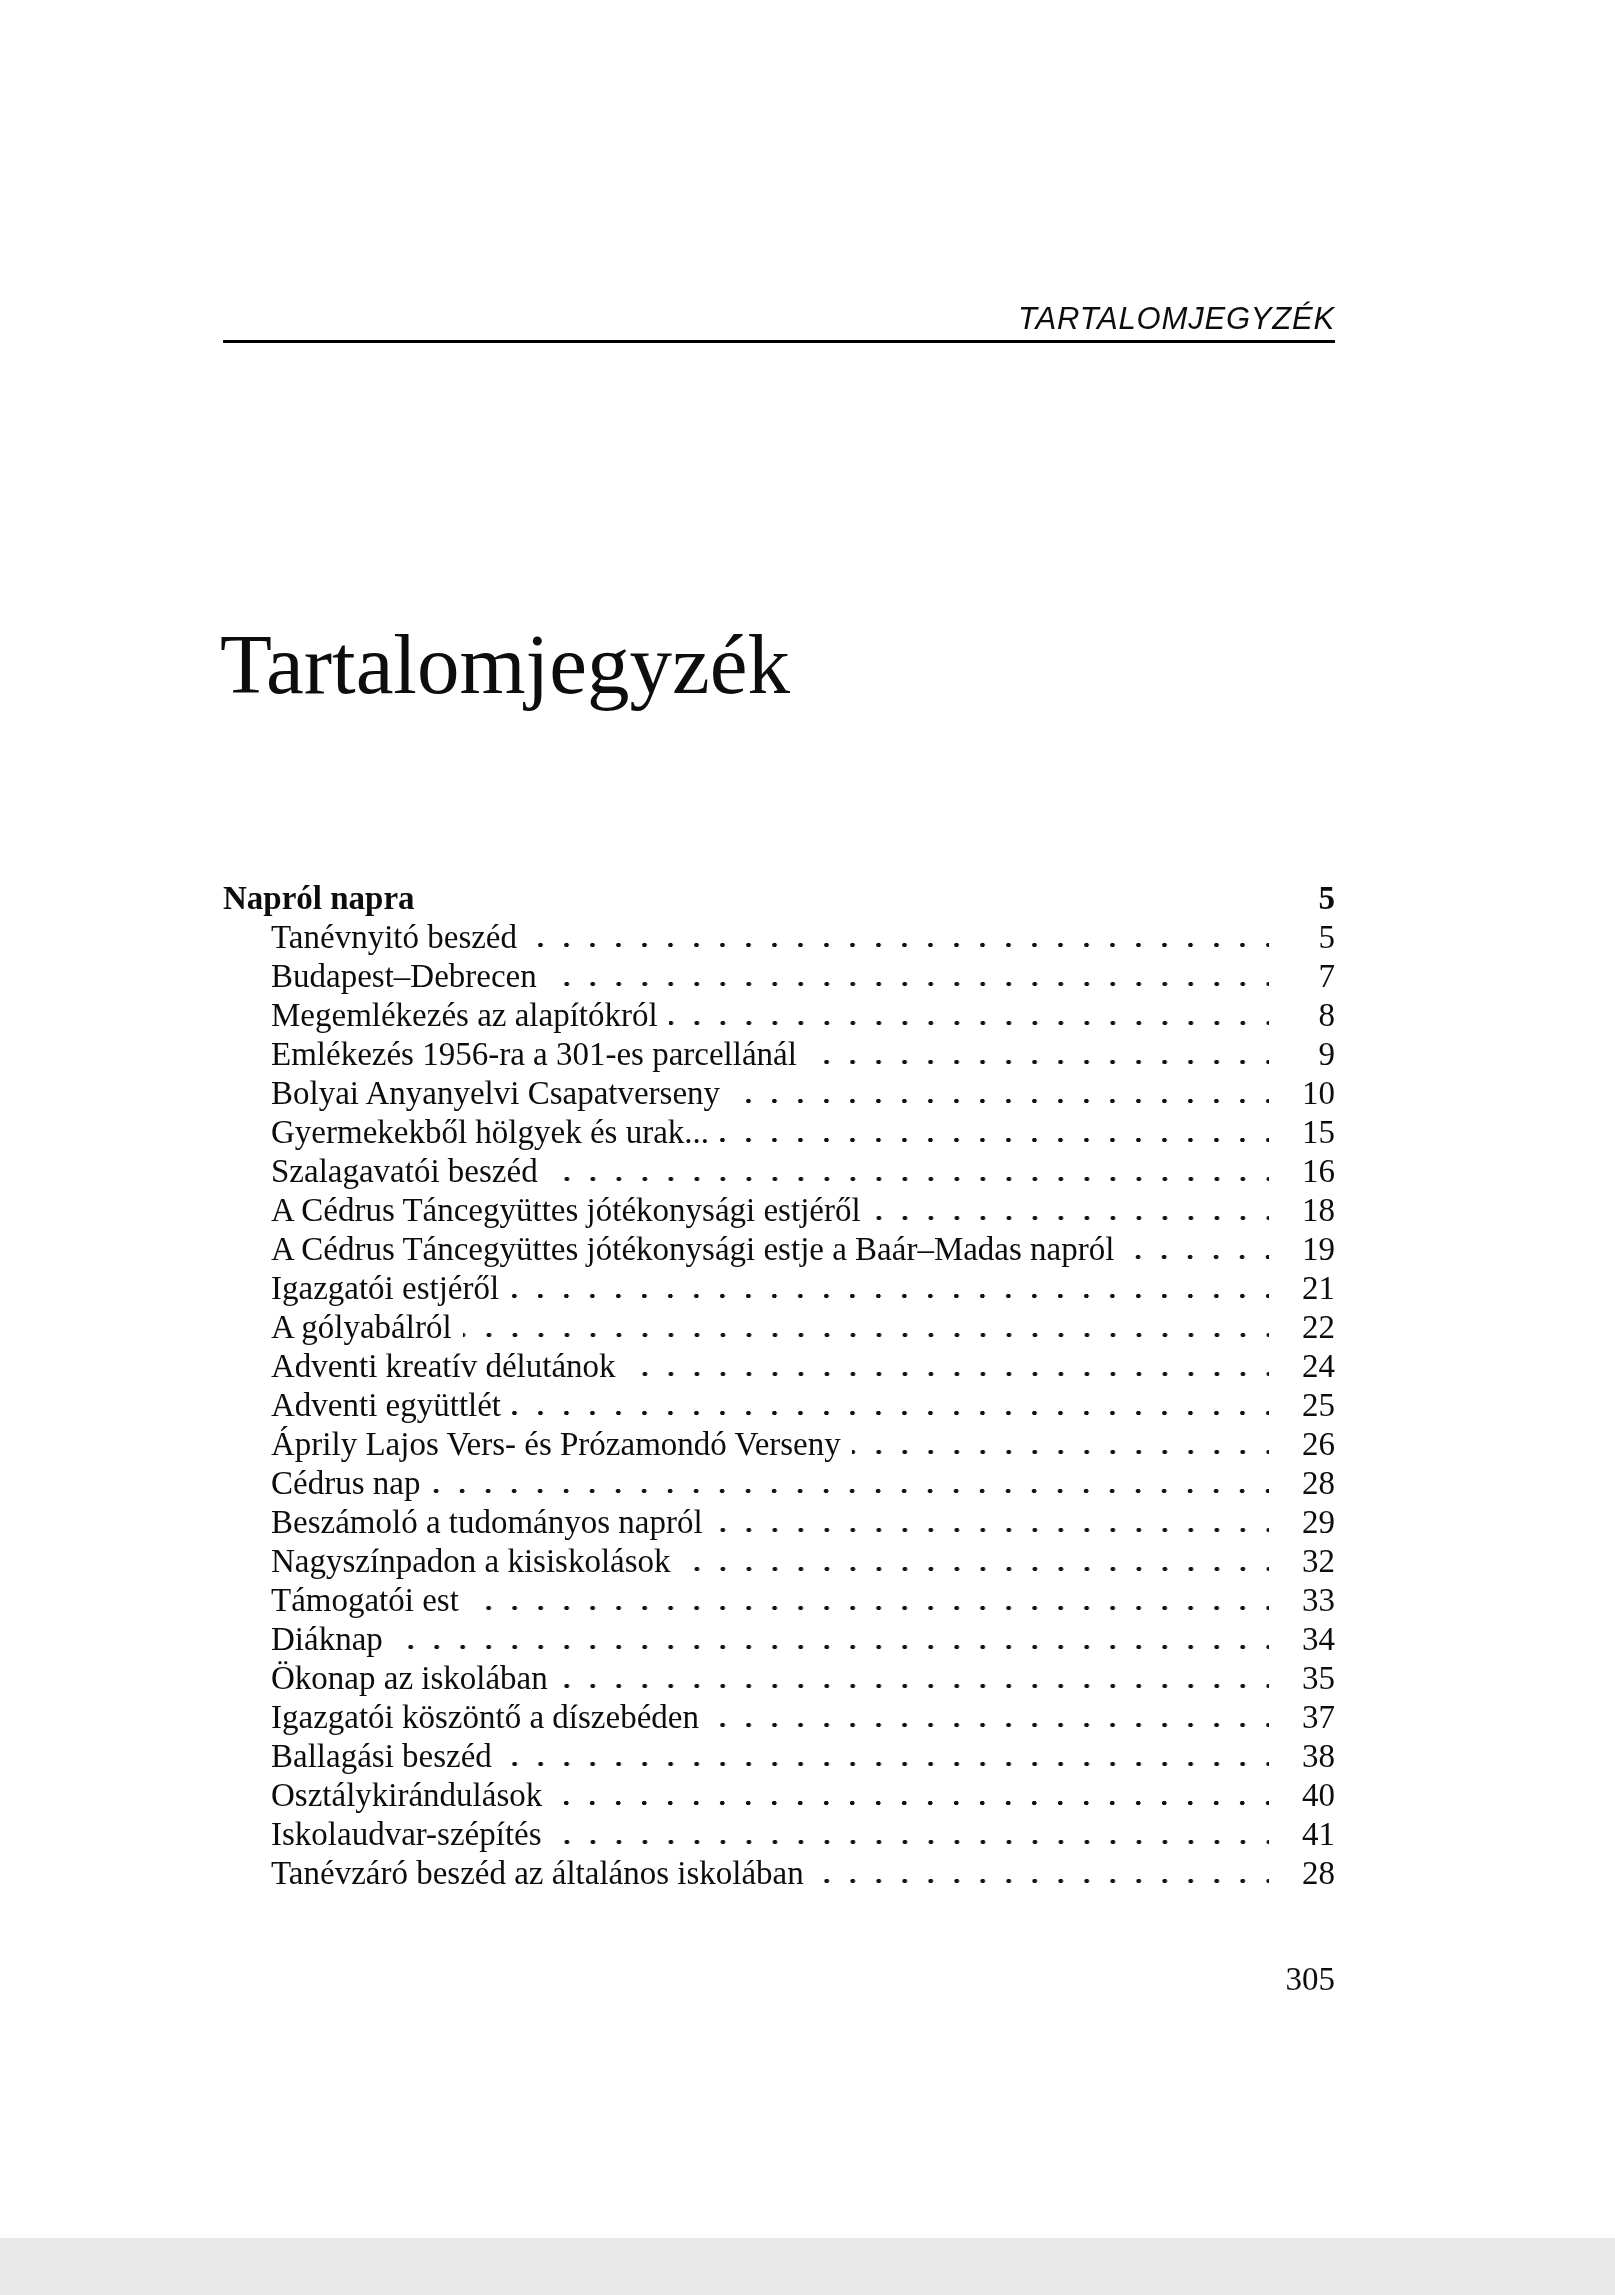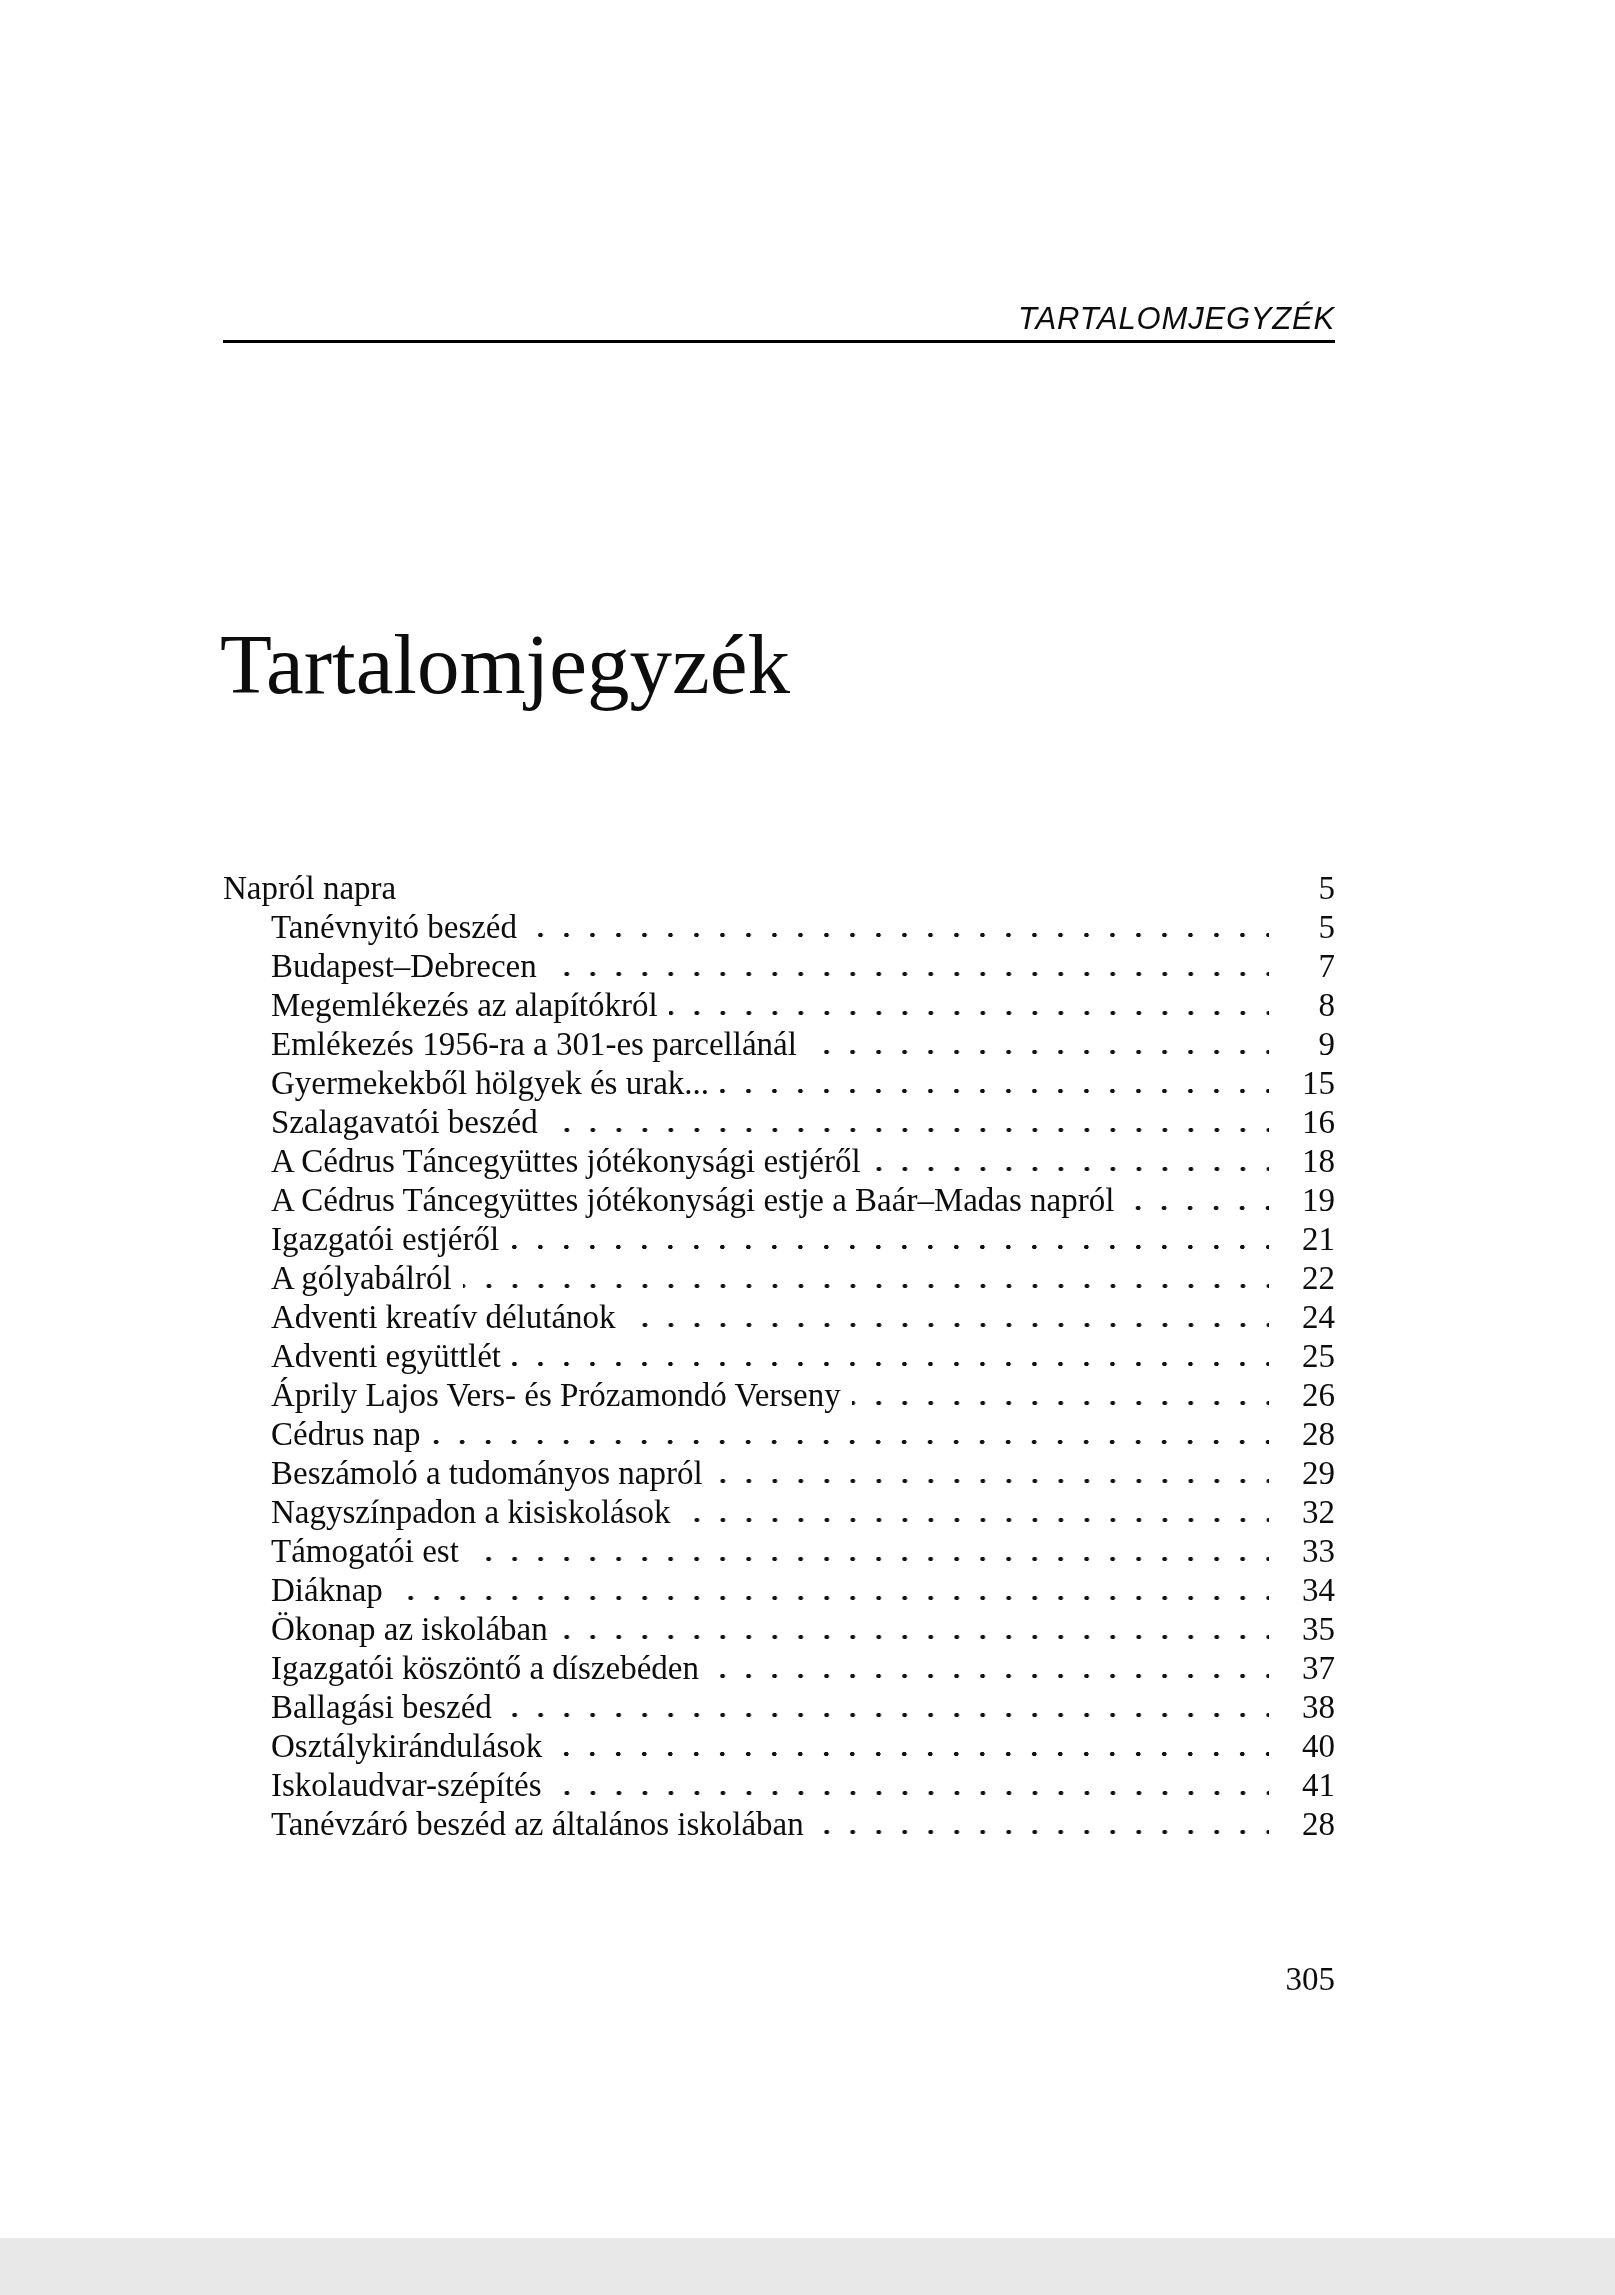--- a/index.html
+++ b/index.html
@@ -59,21 +59,22 @@
     font-size: 33px;
   }
   .row {
     display: flex;
     align-items: baseline;
     height: 39px;
     line-height: 39px;
     white-space: nowrap;
   }
   .section-row {
-    font-weight: normal;
+    font-weight: bold;
+    margin-top: 10px;
   }
   .entry-row .entry-label {
     padding-left: 48px;
   }
   .entry-label {
     flex: 0 0 auto;
   }
   .leader {
     flex: 1 1 auto;
     height: 9.3px;
@@ -136,20 +137,25 @@
         <span class="entry-label">Megemlékezés az alapítókról</span>
         <span class="leader"></span>
         <span class="entry-page">8</span>
       </div>
       <div class="row entry-row">
         <span class="entry-label">Emlékezés 1956-ra a 301-es parcellánál</span>
         <span class="leader"></span>
         <span class="entry-page">9</span>
       </div>
       <div class="row entry-row">
+        <span class="entry-label">Bolyai Anyanyelvi Csapatverseny</span>
+        <span class="leader"></span>
+        <span class="entry-page">10</span>
+      </div>
+      <div class="row entry-row">
         <span class="entry-label">Gyermekekből hölgyek és urak...</span>
         <span class="leader"></span>
         <span class="entry-page">15</span>
       </div>
       <div class="row entry-row">
         <span class="entry-label">Szalagavatói beszéd</span>
         <span class="leader"></span>
         <span class="entry-page">16</span>
       </div>
       <div class="row entry-row">

